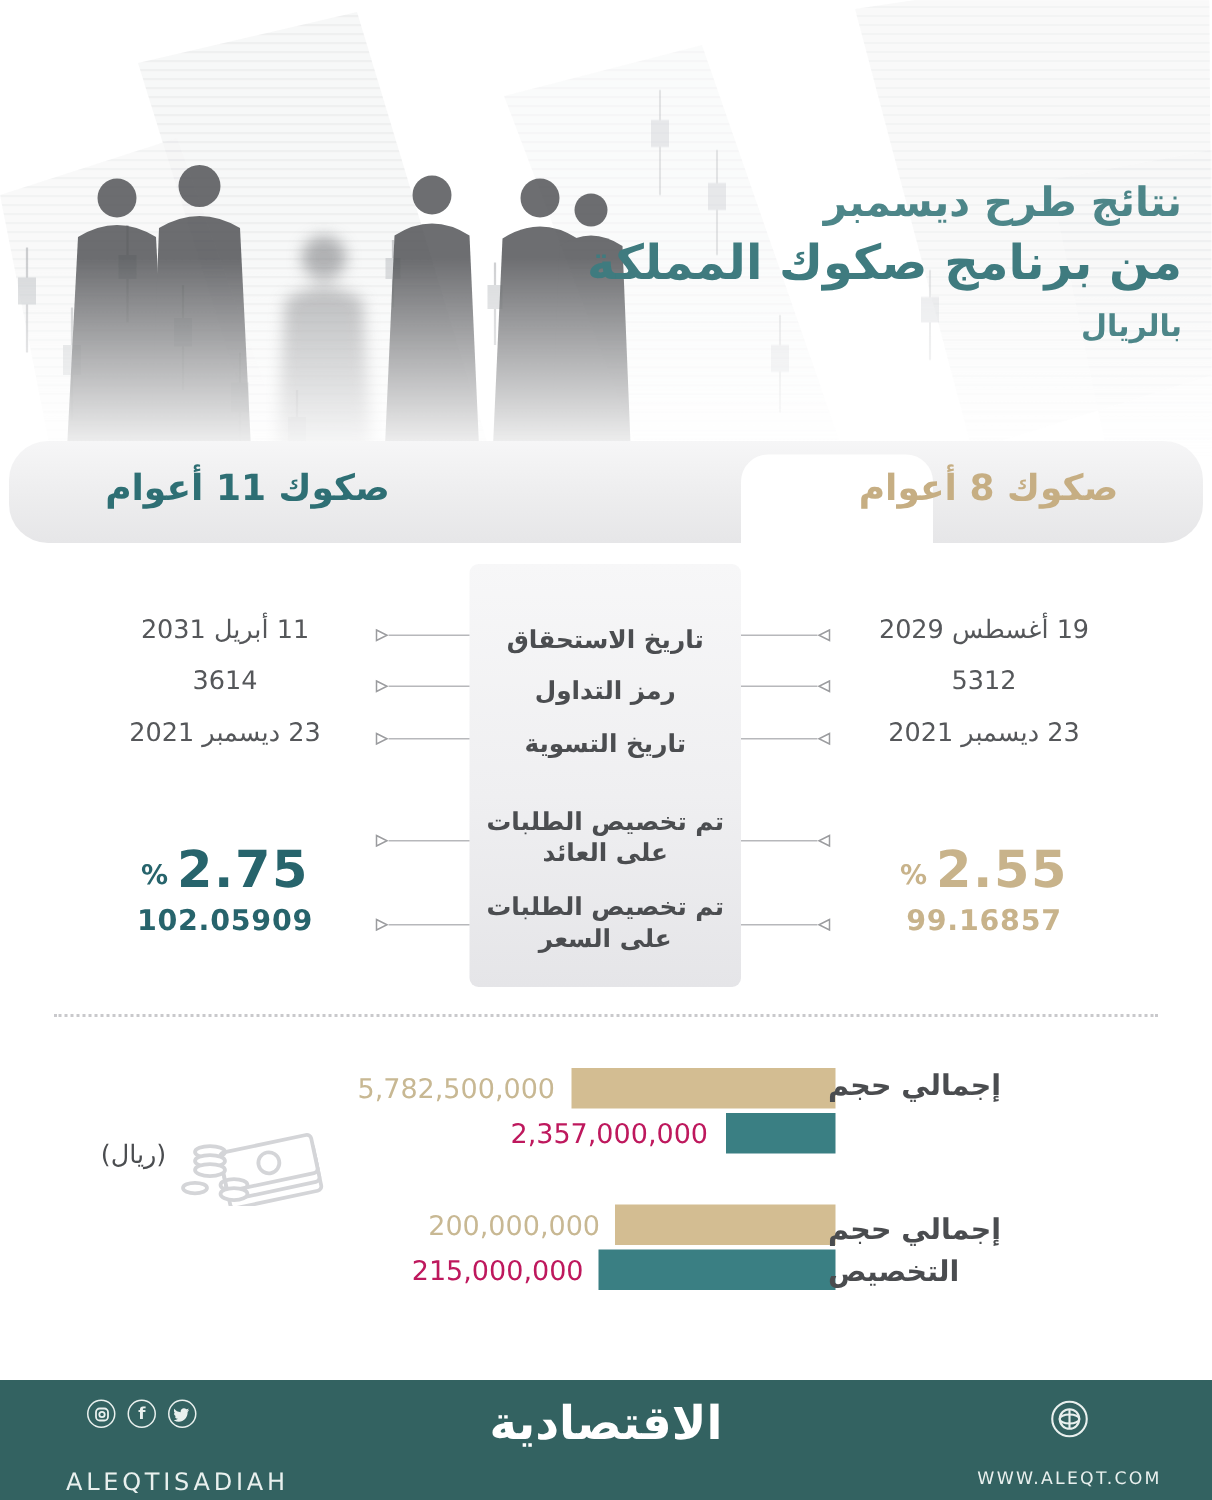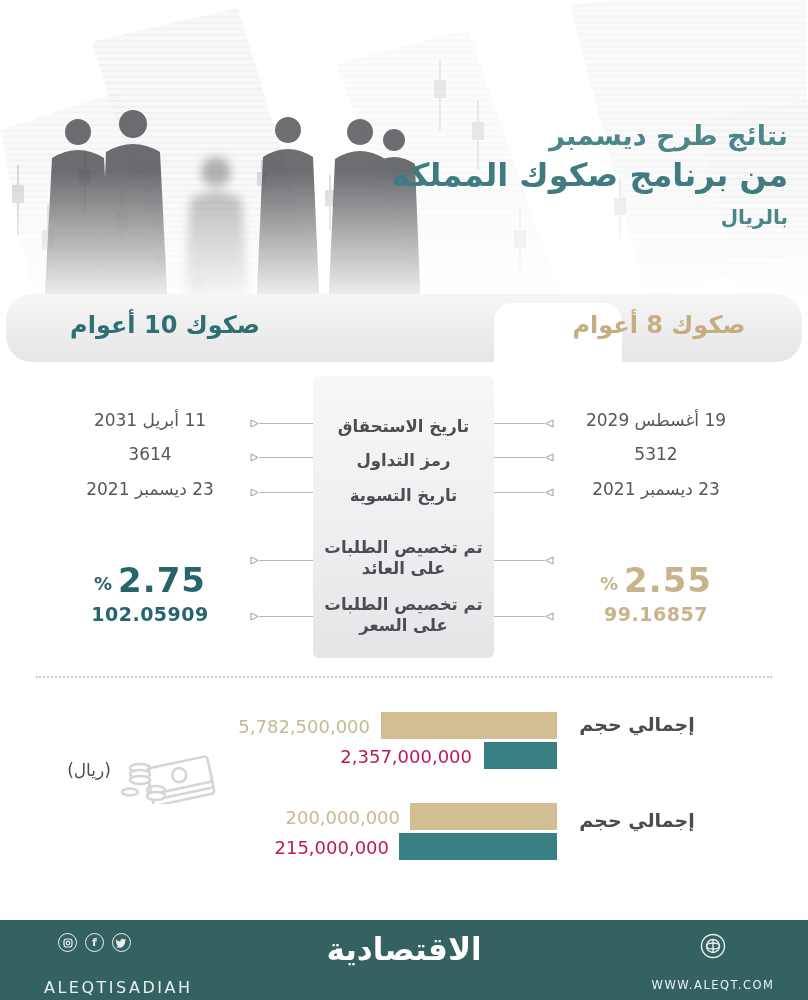--- a/index.html
+++ b/index.html
@@ -46,21 +46,21 @@
   
   .divider{left:36px;top:676px;width:736px;border-top:2px dotted #c9c9cc;height:0;}
 
   
   .bar{height:27px;}
   .bar-tan{background:#d3bd92;}
   .bar-teal{background:#3a7f83;}
   .bar-val{font-size:18px;white-space:nowrap;direction:ltr;}
   .bar-val-tan{color:#c8b893;}
   .bar-val-teal{color:#be185d;}
-  .bar-label{text-align:center;direction:rtl;font-size:19px;font-weight:bold;color:#4a4c4f;line-height:28px;}
+  .bar-label{text-align:left;direction:rtl;font-size:19px;font-weight:bold;color:#4a4c4f;line-height:28px;}
   .riyal-label{font-size:17px;color:#4b4d50;direction:rtl;}
 
   
   .footer{left:0;bottom:0;width:808px;height:80px;background:#336261;color:#fff;}
   .soc-row{position:absolute;left:58px;top:13px;display:flex;gap:8px;}
   .soc-circle{width:19px;height:19px;border:1.4px solid #e9f0ee;border-radius:50%;
               display:flex;align-items:center;justify-content:center;box-sizing:border-box;}
   .fb-f{font-size:11px;font-weight:bold;color:#e9f0ee;line-height:1;}
   .handle{position:absolute;left:44px;top:58px;width:110px;text-align:left;font-size:16px;
           letter-spacing:2.5px;color:#e9f0ee;}
@@ -152,21 +152,21 @@
 
   <div class="abs title-block">
     <div class="title-l1">نتائج طرح ديسمبر</div>
     <div class="title-l2">من برنامج صكوك المملكة</div>
     <div class="title-l3">بالريال</div>
   </div>
 
   <div class="abs band">
     <div class="band-notch"></div>
     <div class="tab tab-right">صكوك 8 أعوام</div>
-    <div class="tab tab-left">صكوك 10 أعوام</div>
+    <div class="tab tab-left">صكوك 11 أعوام</div>
   </div>
 
   <div class="abs panel"></div>
   <div class="abs c-label" style="top:416px;">تاريخ الاستحقاق</div>
   <div class="abs c-label" style="top:450px;">رمز التداول</div>
   <div class="abs c-label" style="top:485px;">تاريخ التسوية</div>
   <div class="abs c-label" style="top:537px;">تم تخصيص الطلبات على العائد</div>
   <div class="abs c-label" style="top:594px;">تم تخصيص الطلبات على السعر</div>
 
   <div class="abs conn conn-left" style="top:419px;">
@@ -256,20 +256,21 @@
   <div class="abs bar-label" style="right:86px;top:710px;width:170px;">
     <div>إجمالي حجم</div>
   </div>
 
   <div class="abs bar bar-tan" style="left:410px;top:803px;width:147px;"></div>
   <div class="abs bar bar-teal" style="left:399px;top:833px;width:158px;"></div>
   <div class="abs bar-val bar-val-tan" style="right:408px;top:807px;">200,000,000</div>
   <div class="abs bar-val bar-val-teal" style="right:419px;top:837px;">215,000,000</div>
   <div class="abs bar-label" style="right:86px;top:806px;width:170px;">
     <div>إجمالي حجم</div>
+    <div>التخصيص</div>
   </div>
 
   <svg class="abs" style="left:118px;top:740px;" width="104" height="64" viewBox="0 0 104 64" fill="none" stroke="#d4d5d8" stroke-width="2.5">
     <g transform="rotate(-12 62 34)">
       <rect x="30" y="34" width="62" height="26" rx="3"></rect>
       <rect x="30" y="28" width="62" height="26" rx="3" fill="#fff"></rect>
       <rect x="30" y="22" width="62" height="26" rx="3" fill="#fff"></rect>
       <circle cx="61" cy="35" r="7"></circle>
     </g>
     <ellipse cx="22" cy="28" rx="10" ry="4"></ellipse>

